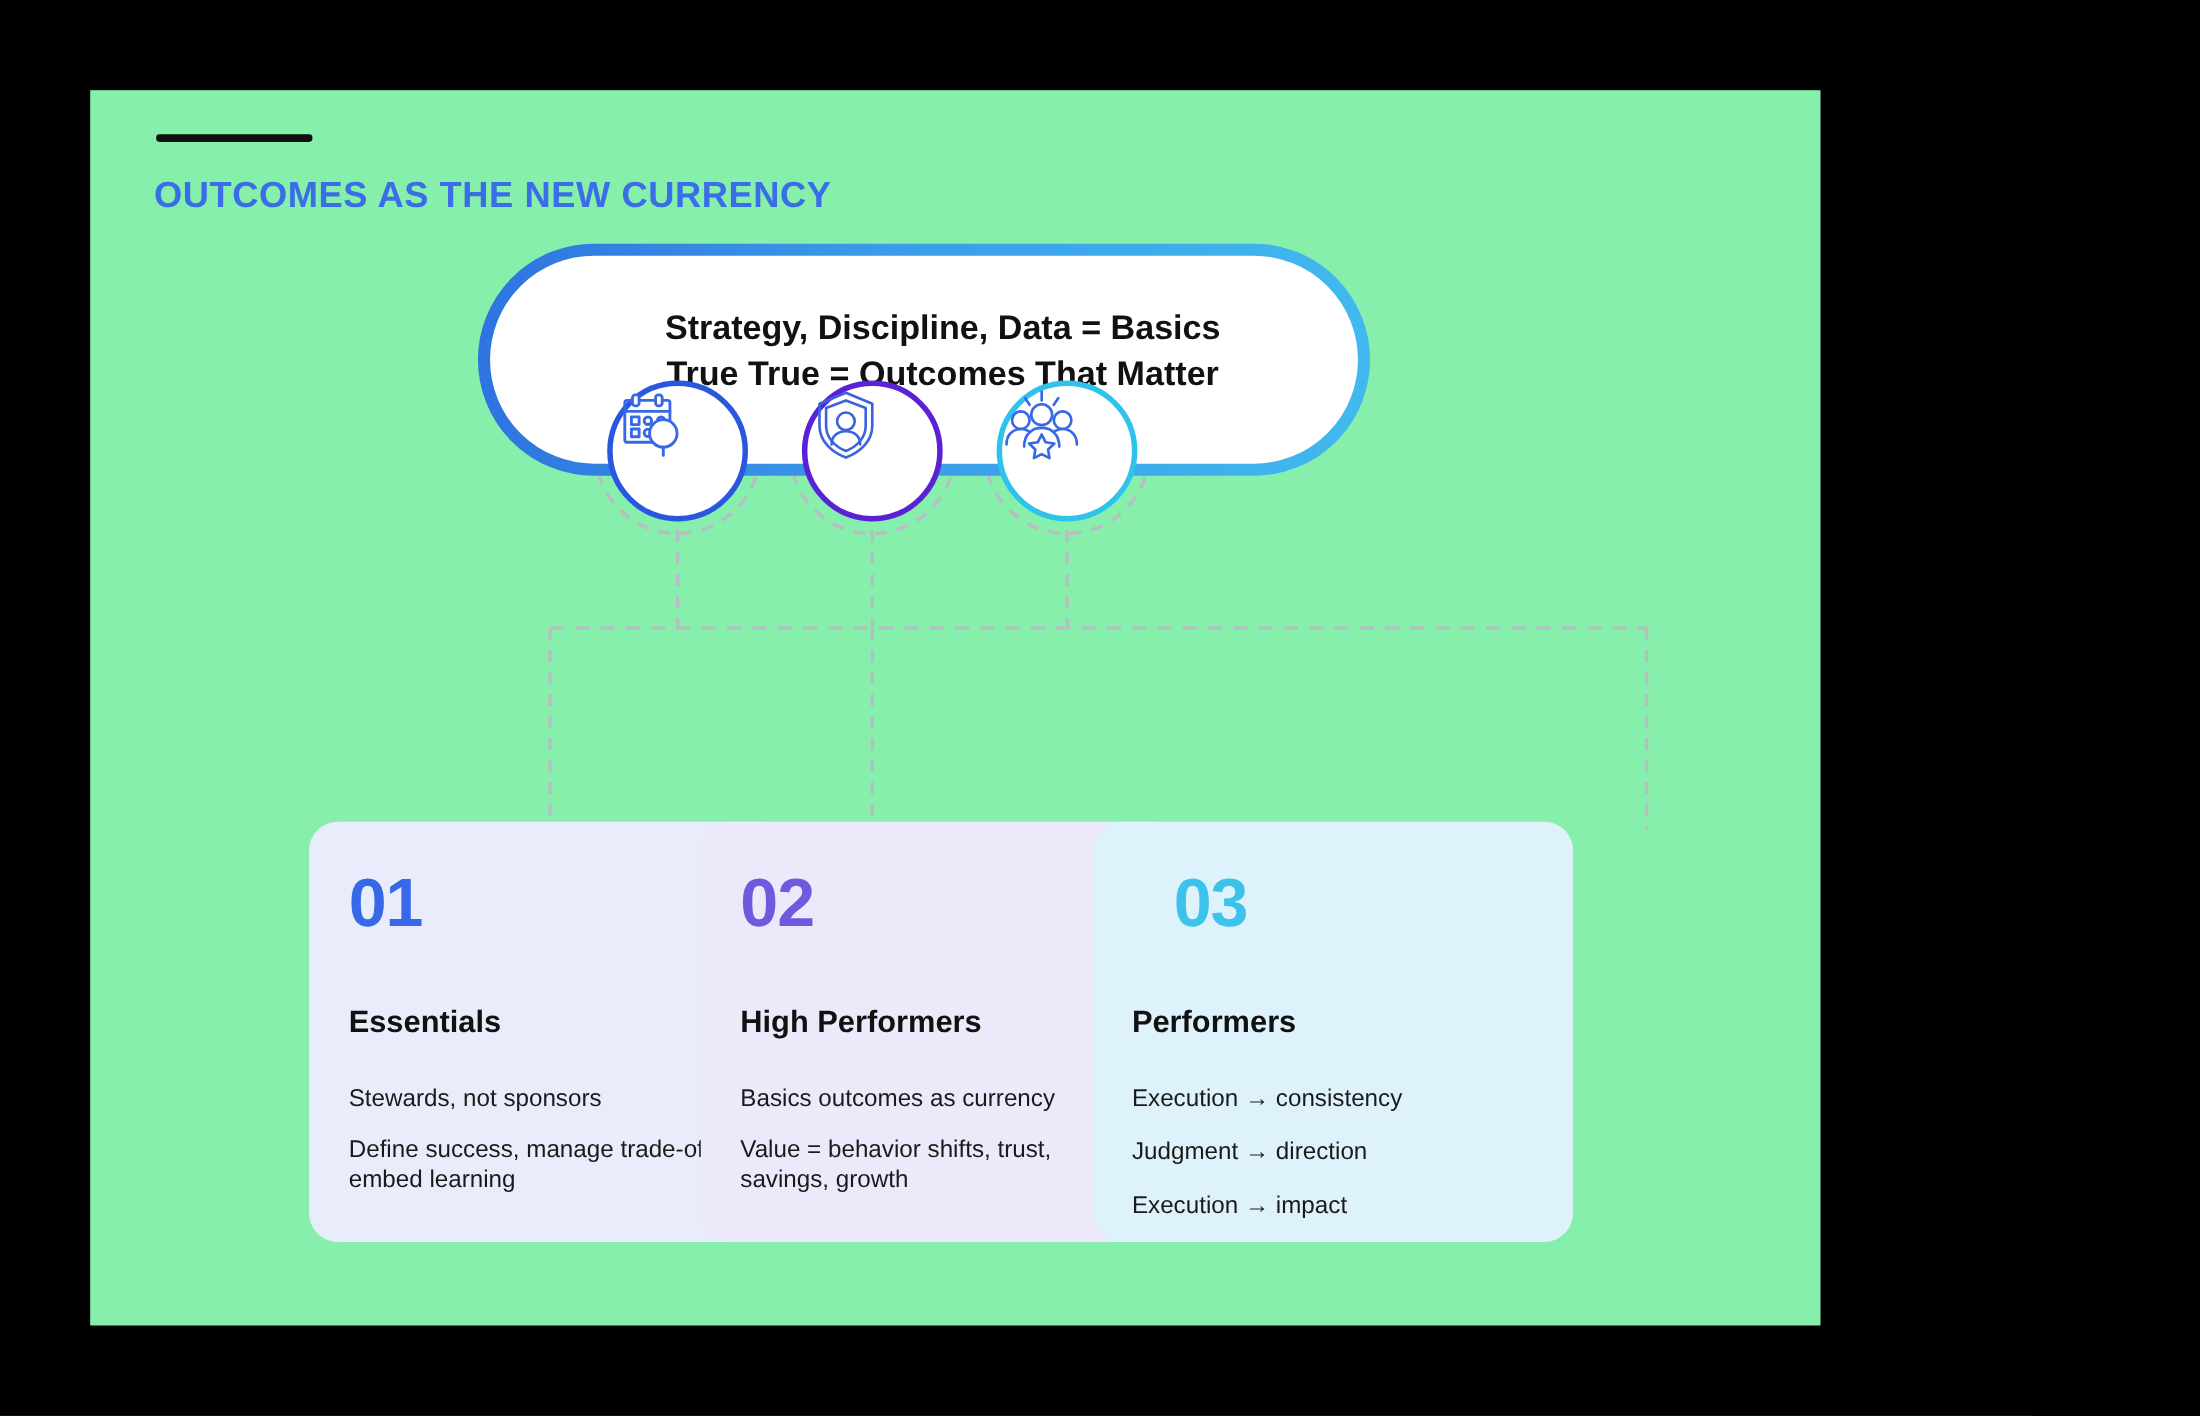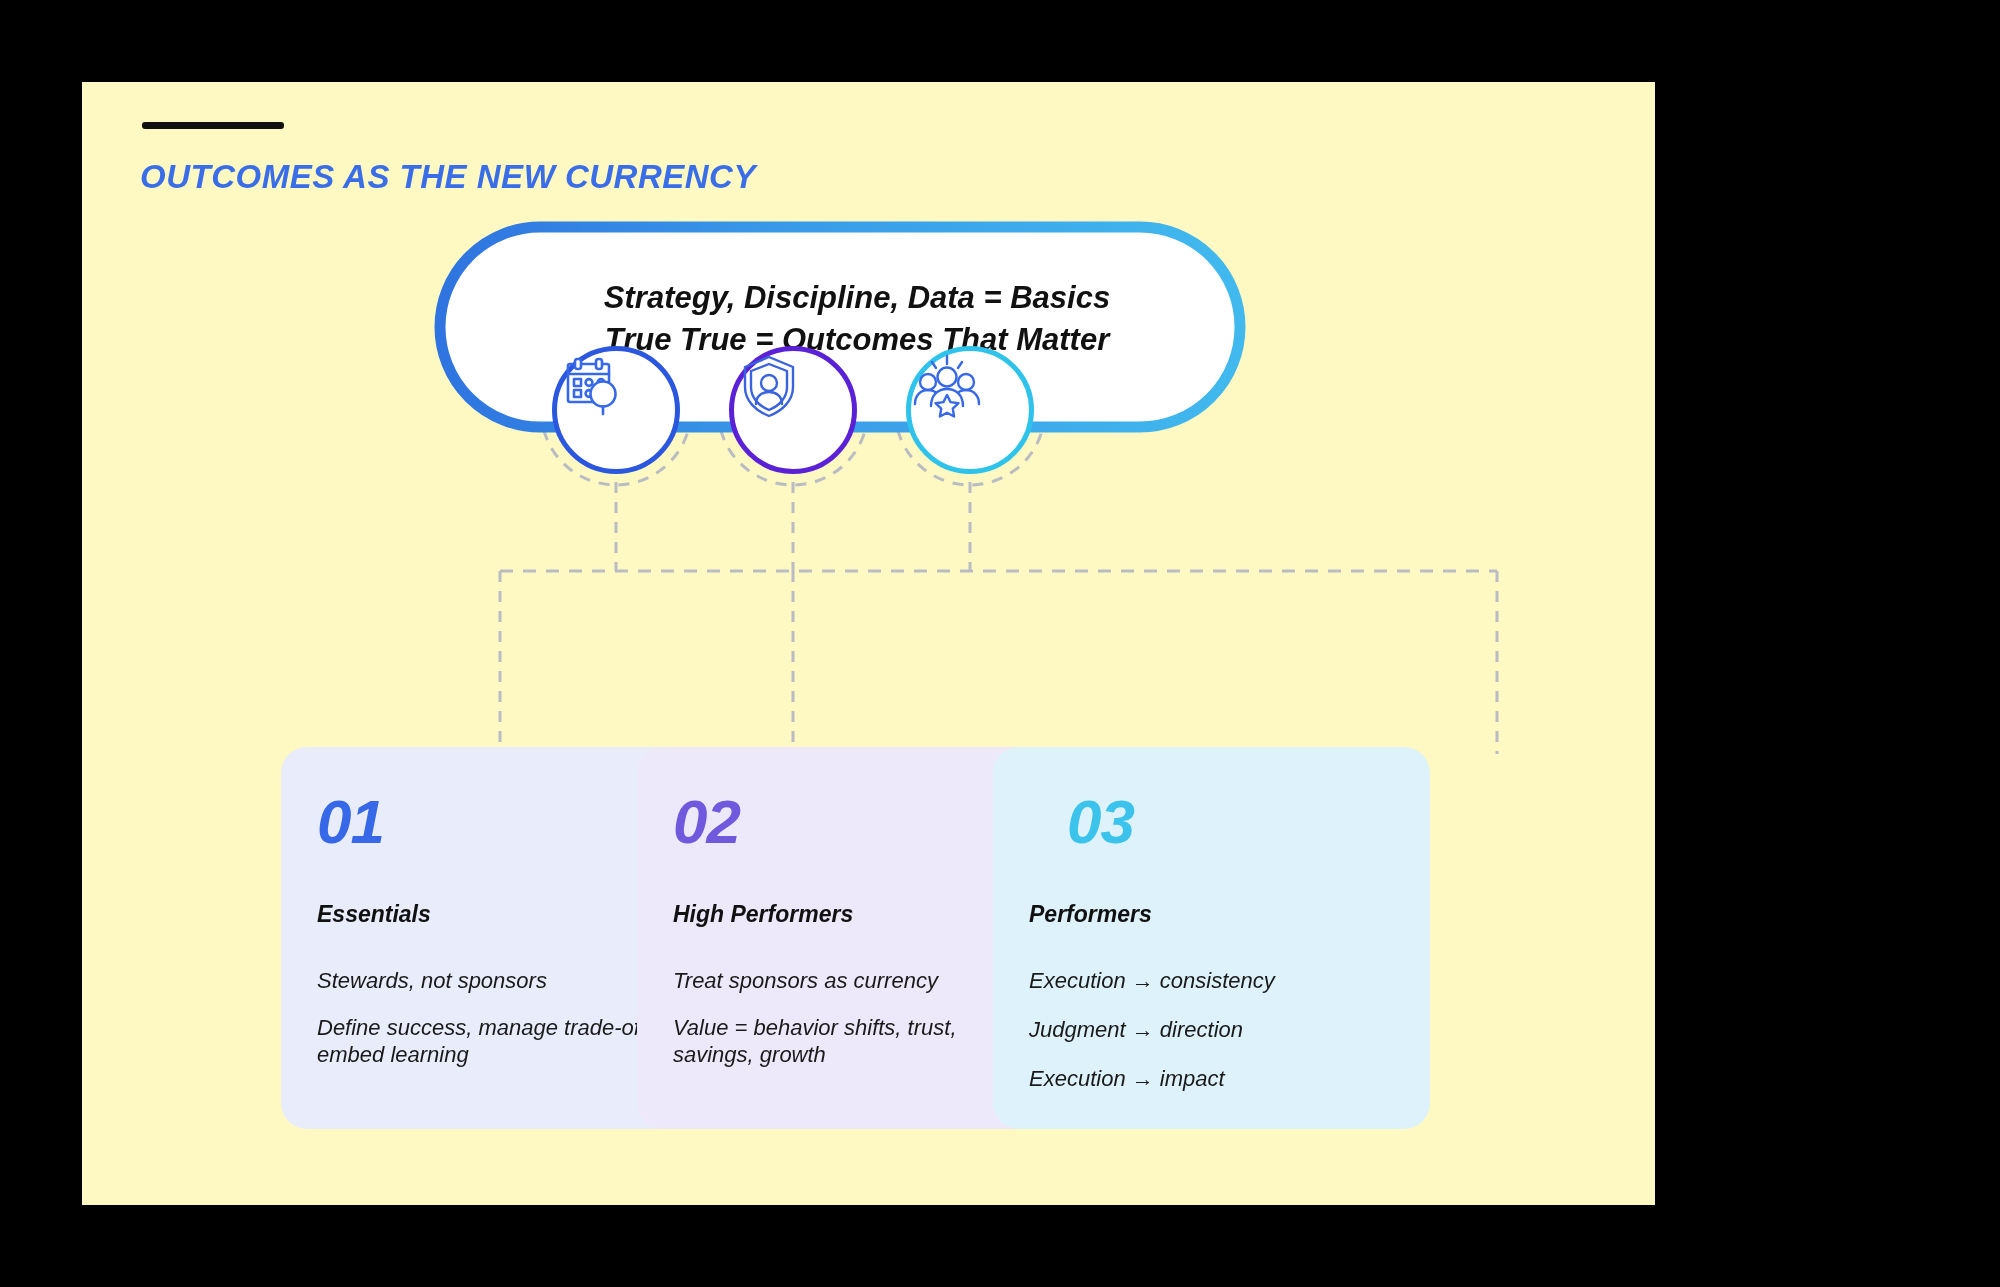--- a/index.html
+++ b/index.html
@@ -7,22 +7,21 @@
     width:2000px; height:1287px;
     background:#000000;
     font-family:"Liberation Sans", sans-serif;
     overflow:hidden;
   }
 
   #slide {
     position:absolute;
     left:82px; top:82px;
     width:1573px; height:1123px;
-    background:#fef9c3;
-    font-style:italic;
+    background:#86efac;
   }
 
   
   .rule {
     position:absolute;
     left:60px; top:40px;
     width:142px; height:7px;
     background:#111111;
     border-radius:3px;
   }
@@ -89,22 +88,22 @@
     font-size:62px;
     font-weight:bold;
     line-height:1;
     letter-spacing:-1px;
     font-family:"Liberation Sans", sans-serif;
   }
   .c1 .card-num { color:#3668E8; }
   .c2 .card-num { color:#7159DE; }
   .c3 .card-num { color:#3BC3EC;margin-left:38px; }
   .card-title {
-    margin-top:48px;
-    font-size:23px;
+    margin-top:60px;
+    font-size:28px;
     font-weight:bold;
     color:#111111;
   }
   .card-lines { margin-top:40px; }
   .card-line {
     font-size:22px;
     color:#1A1A1A;
     line-height:1.22;
     margin-bottom:20px;
     font-family:"Liberation Sans", sans-serif;
@@ -211,21 +210,21 @@
     <div class="card-lines">
       <div class="card-line">Stewards, not sponsors</div>
       <div class="card-line">Define success, manage trade-offs, embed learning</div>
     </div>
   </div>
 
   <div class="card c2">
     <div class="card-num">02</div>
     <div class="card-title">High Performers</div>
     <div class="card-lines">
-      <div class="card-line">Treat sponsors as currency</div>
+      <div class="card-line">Basics outcomes as currency</div>
       <div class="card-line">Value = behavior shifts, trust, savings, growth</div>
     </div>
   </div>
 
   <div class="card c3">
     <div class="card-num">03</div>
     <div class="card-title">Performers</div>
     <div class="card-lines">
       <div class="card-line">Execution → consistency</div>
       <div class="card-line">Judgment → direction</div>

